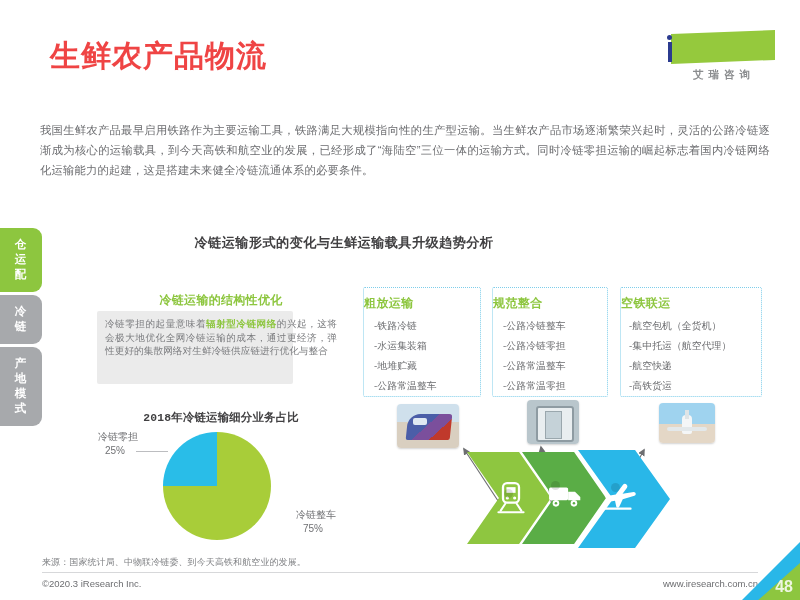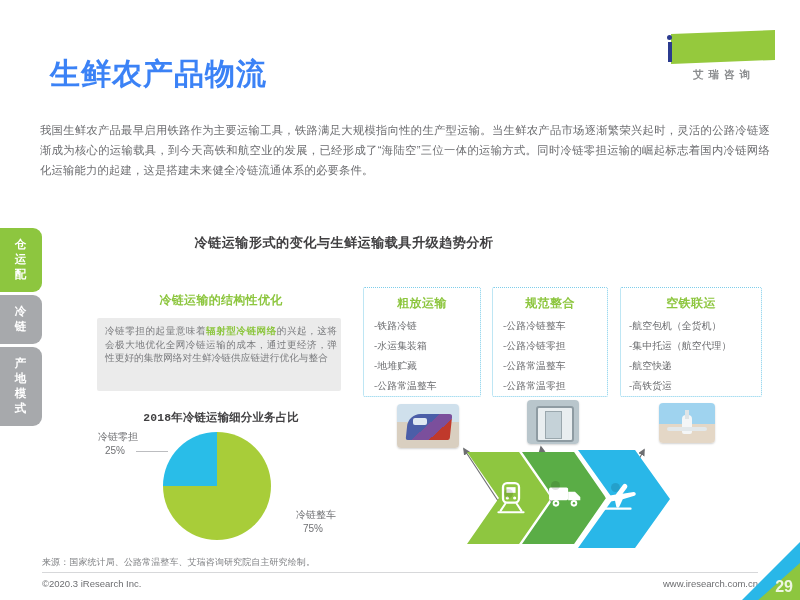--- a/index.html
+++ b/index.html
@@ -9,21 +9,21 @@
     font-family:"Liberation Sans","DejaVu Sans",sans-serif;
     position:relative;overflow:hidden;
     color:#58595b;
   }
   .slide{position:absolute;inset:0;width:800px;height:600px;}
 
   
   .hdr-title{
     position:absolute;left:50px;top:38px;
     font-size:30px;line-height:36px;font-weight:700;
-    color:#3b82f6;letter-spacing:1px;white-space:nowrap;margin-top:18px;
+    color:#ef4444;letter-spacing:1px;white-space:nowrap;
   }
   .hdr-sub{
     position:absolute;left:50px;top:80px;
     font-size:21px;line-height:26px;font-weight:700;
     color:#595a5c;letter-spacing:.5px;white-space:nowrap;
   }
   .hdr-body{
     position:absolute;left:40px;top:120px;width:730px;
     font-size:11.3px;line-height:20px;color:#6c6d70;
     text-align:justify;letter-spacing:.2px;
@@ -75,21 +75,21 @@
     letter-spacing:.4px;
   }
 
   
   .opt-title{
     position:absolute;left:96px;top:292px;width:250px;
     text-align:center;font-size:12px;font-weight:700;color:#8dc63f;
     letter-spacing:.3px;
   }
   .opt-box{
-    position:absolute;left:97px;top:318px;width:244px;height:73px;
+    position:absolute;left:97px;top:311px;width:196px;height:73px;
     background:#ebebeb;border-radius:2px;
   }
   .opt-text{
     position:absolute;left:8px;top:6px;width:232px;
     font-size:9.6px;line-height:13.5px;color:#7a7b7e;
     text-align:justify;letter-spacing:.1px;
   }
   .hl{color:#8dc63f;font-weight:700;}
 
   
@@ -112,21 +112,21 @@
     position:absolute;left:136px;top:451px;width:32px;height:1px;
     background:#bcbdc0;
   }
 
   
   .dbox{
     position:absolute;top:287px;height:108px;
     border:1px dotted #7ecdea;border-radius:2px;background:#ffffff;
   }
   .dbox-t{
-    text-align:center;font-size:12px;font-weight:700;color:#8dc63f;
+    text-align:left;font-size:12px;font-weight:700;color:#8dc63f;
     margin-top:7px;letter-spacing:.4px;
   }
   .dbox-li{
     font-size:9.8px;line-height:12px;color:#6b6c6f;
     margin-top:8px;padding-left:10px;letter-spacing:.1px;white-space:nowrap;
   }
   #dbox1{left:363px;width:116px;}
   #dbox2{left:492px;width:114px;}
   #dbox3{left:620px;width:140px;}
   #dbox3 .dbox-li{padding-left:8px;}
@@ -365,21 +365,21 @@
                a1.9,1.9 0 0 1 0.6,3.7 L19.6,16.2 L16.2,23.5 a1.5,1.5 0 0 1 -2.7,-0.2
                L12.3,17.6 L6.6,18.6 a1.4,1.4 0 0 1 -1.2,-2 z" fill="#fff"></path>
       <rect x="2" y="24" width="26" height="2" rx="1" fill="#fff"></rect>
     </svg>
   </div>
 
   <div class="knob" style="left:504px;top:489px;"></div>
   <div class="knob" style="left:551px;top:481px;"></div>
   <div class="knob" style="left:611px;top:483px;"></div>
 
-  <div class="src">来源：国家统计局、公路常温整车、艾瑞咨询研究院自主研究绘制。</div>
+  <div class="src">来源：国家统计局、中物联冷链委、到今天高铁和航空业的发展。</div>
   <div class="rule"></div>
   <div class="copy">©2020.3 iResearch Inc.</div>
   <div class="url">www.iresearch.com.cn</div>
   <div class="corner-blue"></div>
   <div class="corner-green"></div>
-  <div class="pageno">29</div>
+  <div class="pageno">48</div>
 
 </div>
 
 </body></html>

